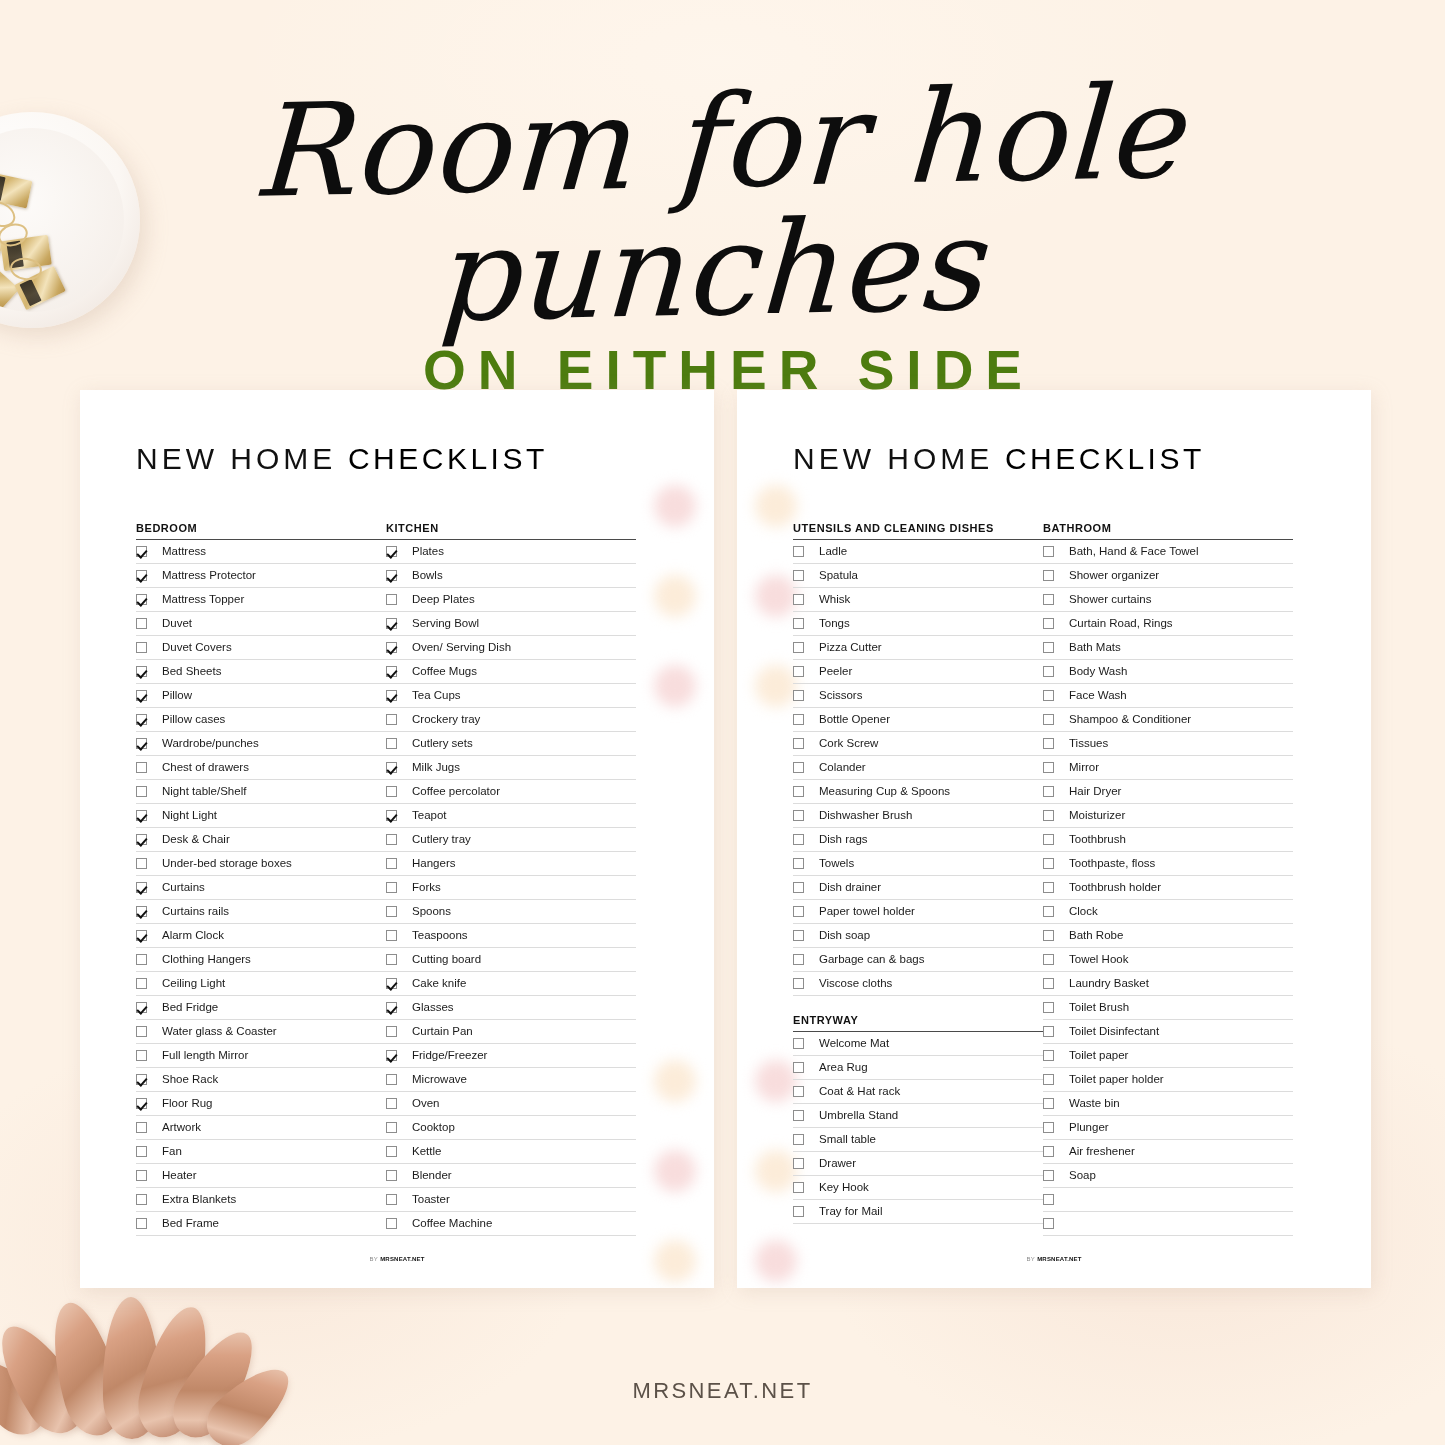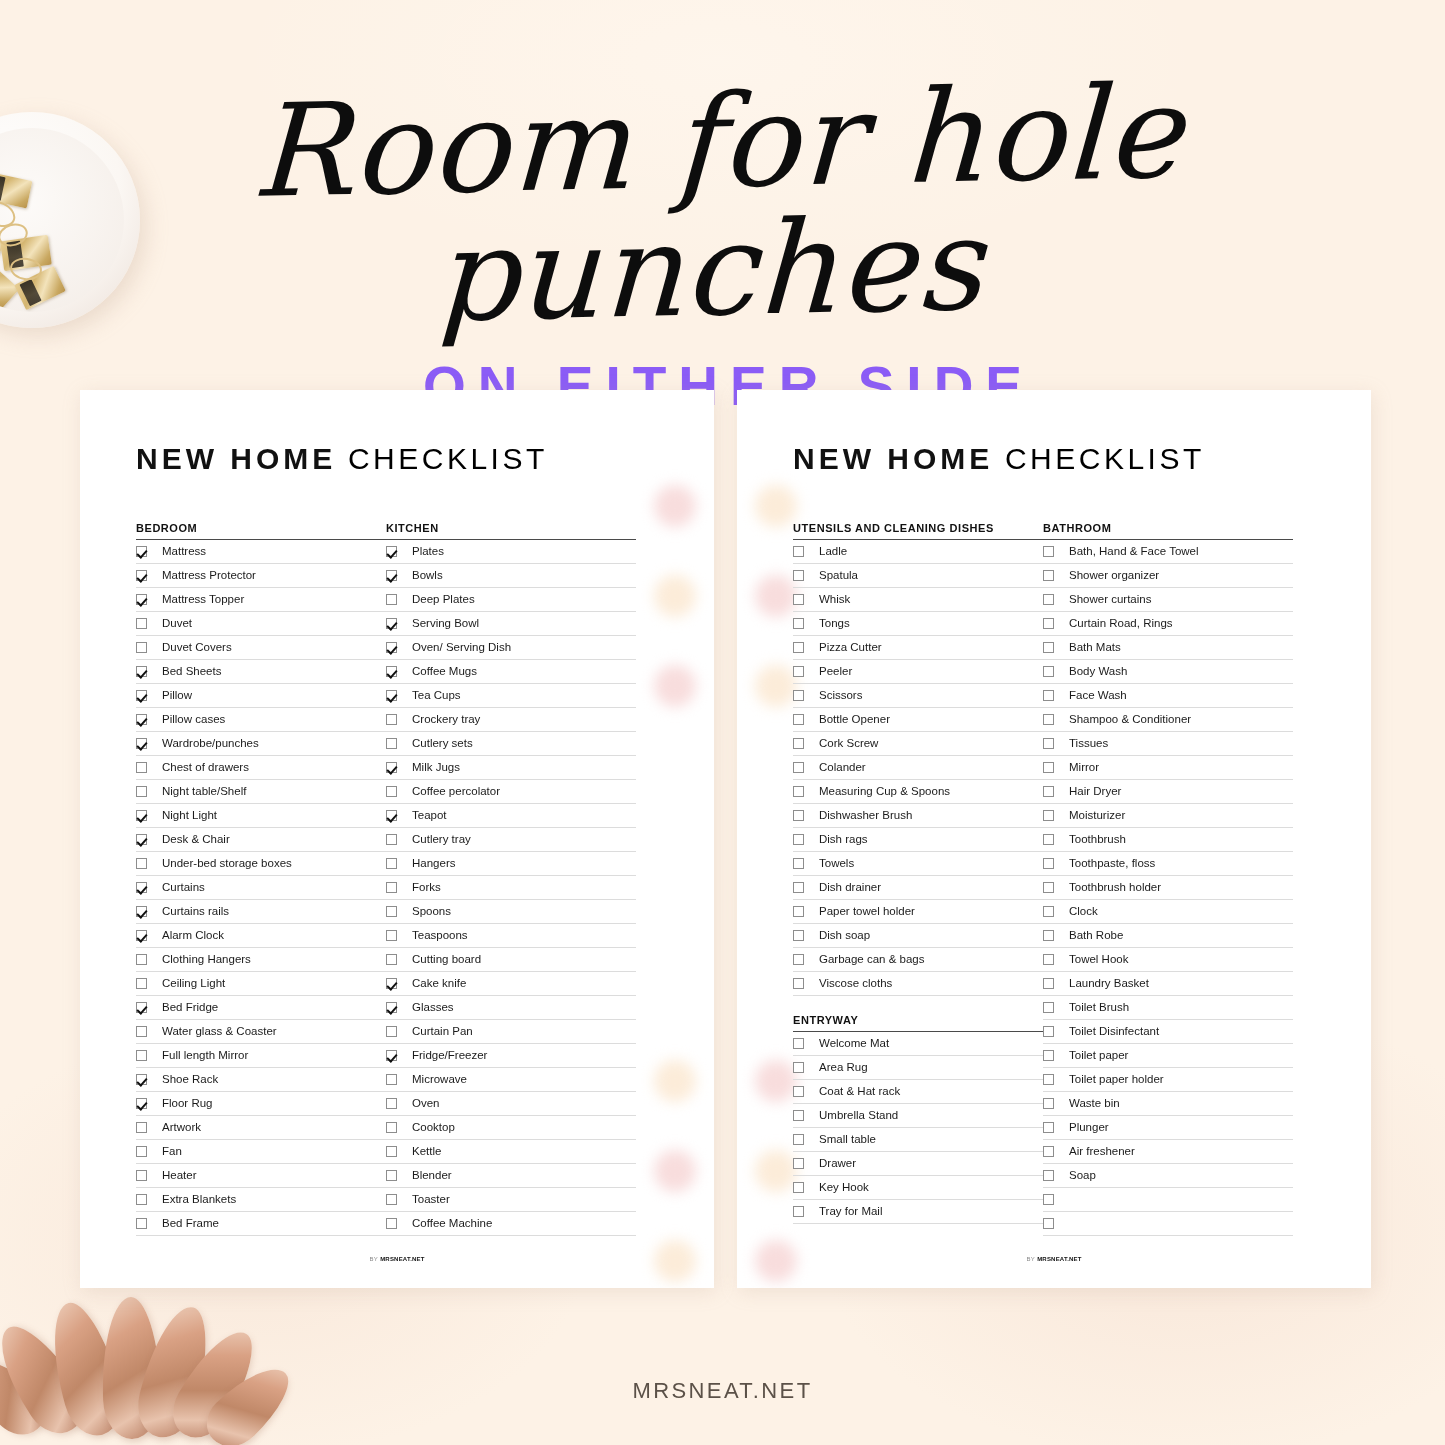--- a/index.html
+++ b/index.html
@@ -93,26 +93,26 @@
     font-style: italic;
     font-weight: 400;
     font-size: 128px;
     line-height: 1.0;
     color: #0d0d0d;
     letter-spacing: 1px;
     transform: rotate(-1.2deg) skewX(-6deg);
     display: inline-block;
   }
   .headline .sub {
-    margin-top: 20px;
+    margin-top: 4px;
     font-family: "Liberation Sans", sans-serif;
     font-weight: 700;
     font-size: 55px;
     letter-spacing: 12px;
-    color: #8b5cf6;
+    color: #4d7c0f;
     text-indent: 12px;
   }
 
   
   .page {
     position: absolute;
     top: 390px;
     width: 634px;
     height: 898px;
     background: #ffffff;
@@ -132,21 +132,21 @@
   .dot-cream { background: rgba(252,233,210,.85); }
 
   .page-title {
     position: absolute;
     left: 56px; top: 52px;
     font-size: 30px;
     letter-spacing: 3.2px;
     white-space: nowrap;
   }
   .page-title .bold {
-    font-weight: 700;
+    font-weight: 400;
     color: #111;
     letter-spacing: 4px;
   }
   .page-title .light {
     font-weight: 300;
     color: #000000;
     letter-spacing: 3.5px;
   }
 
   .columns {

